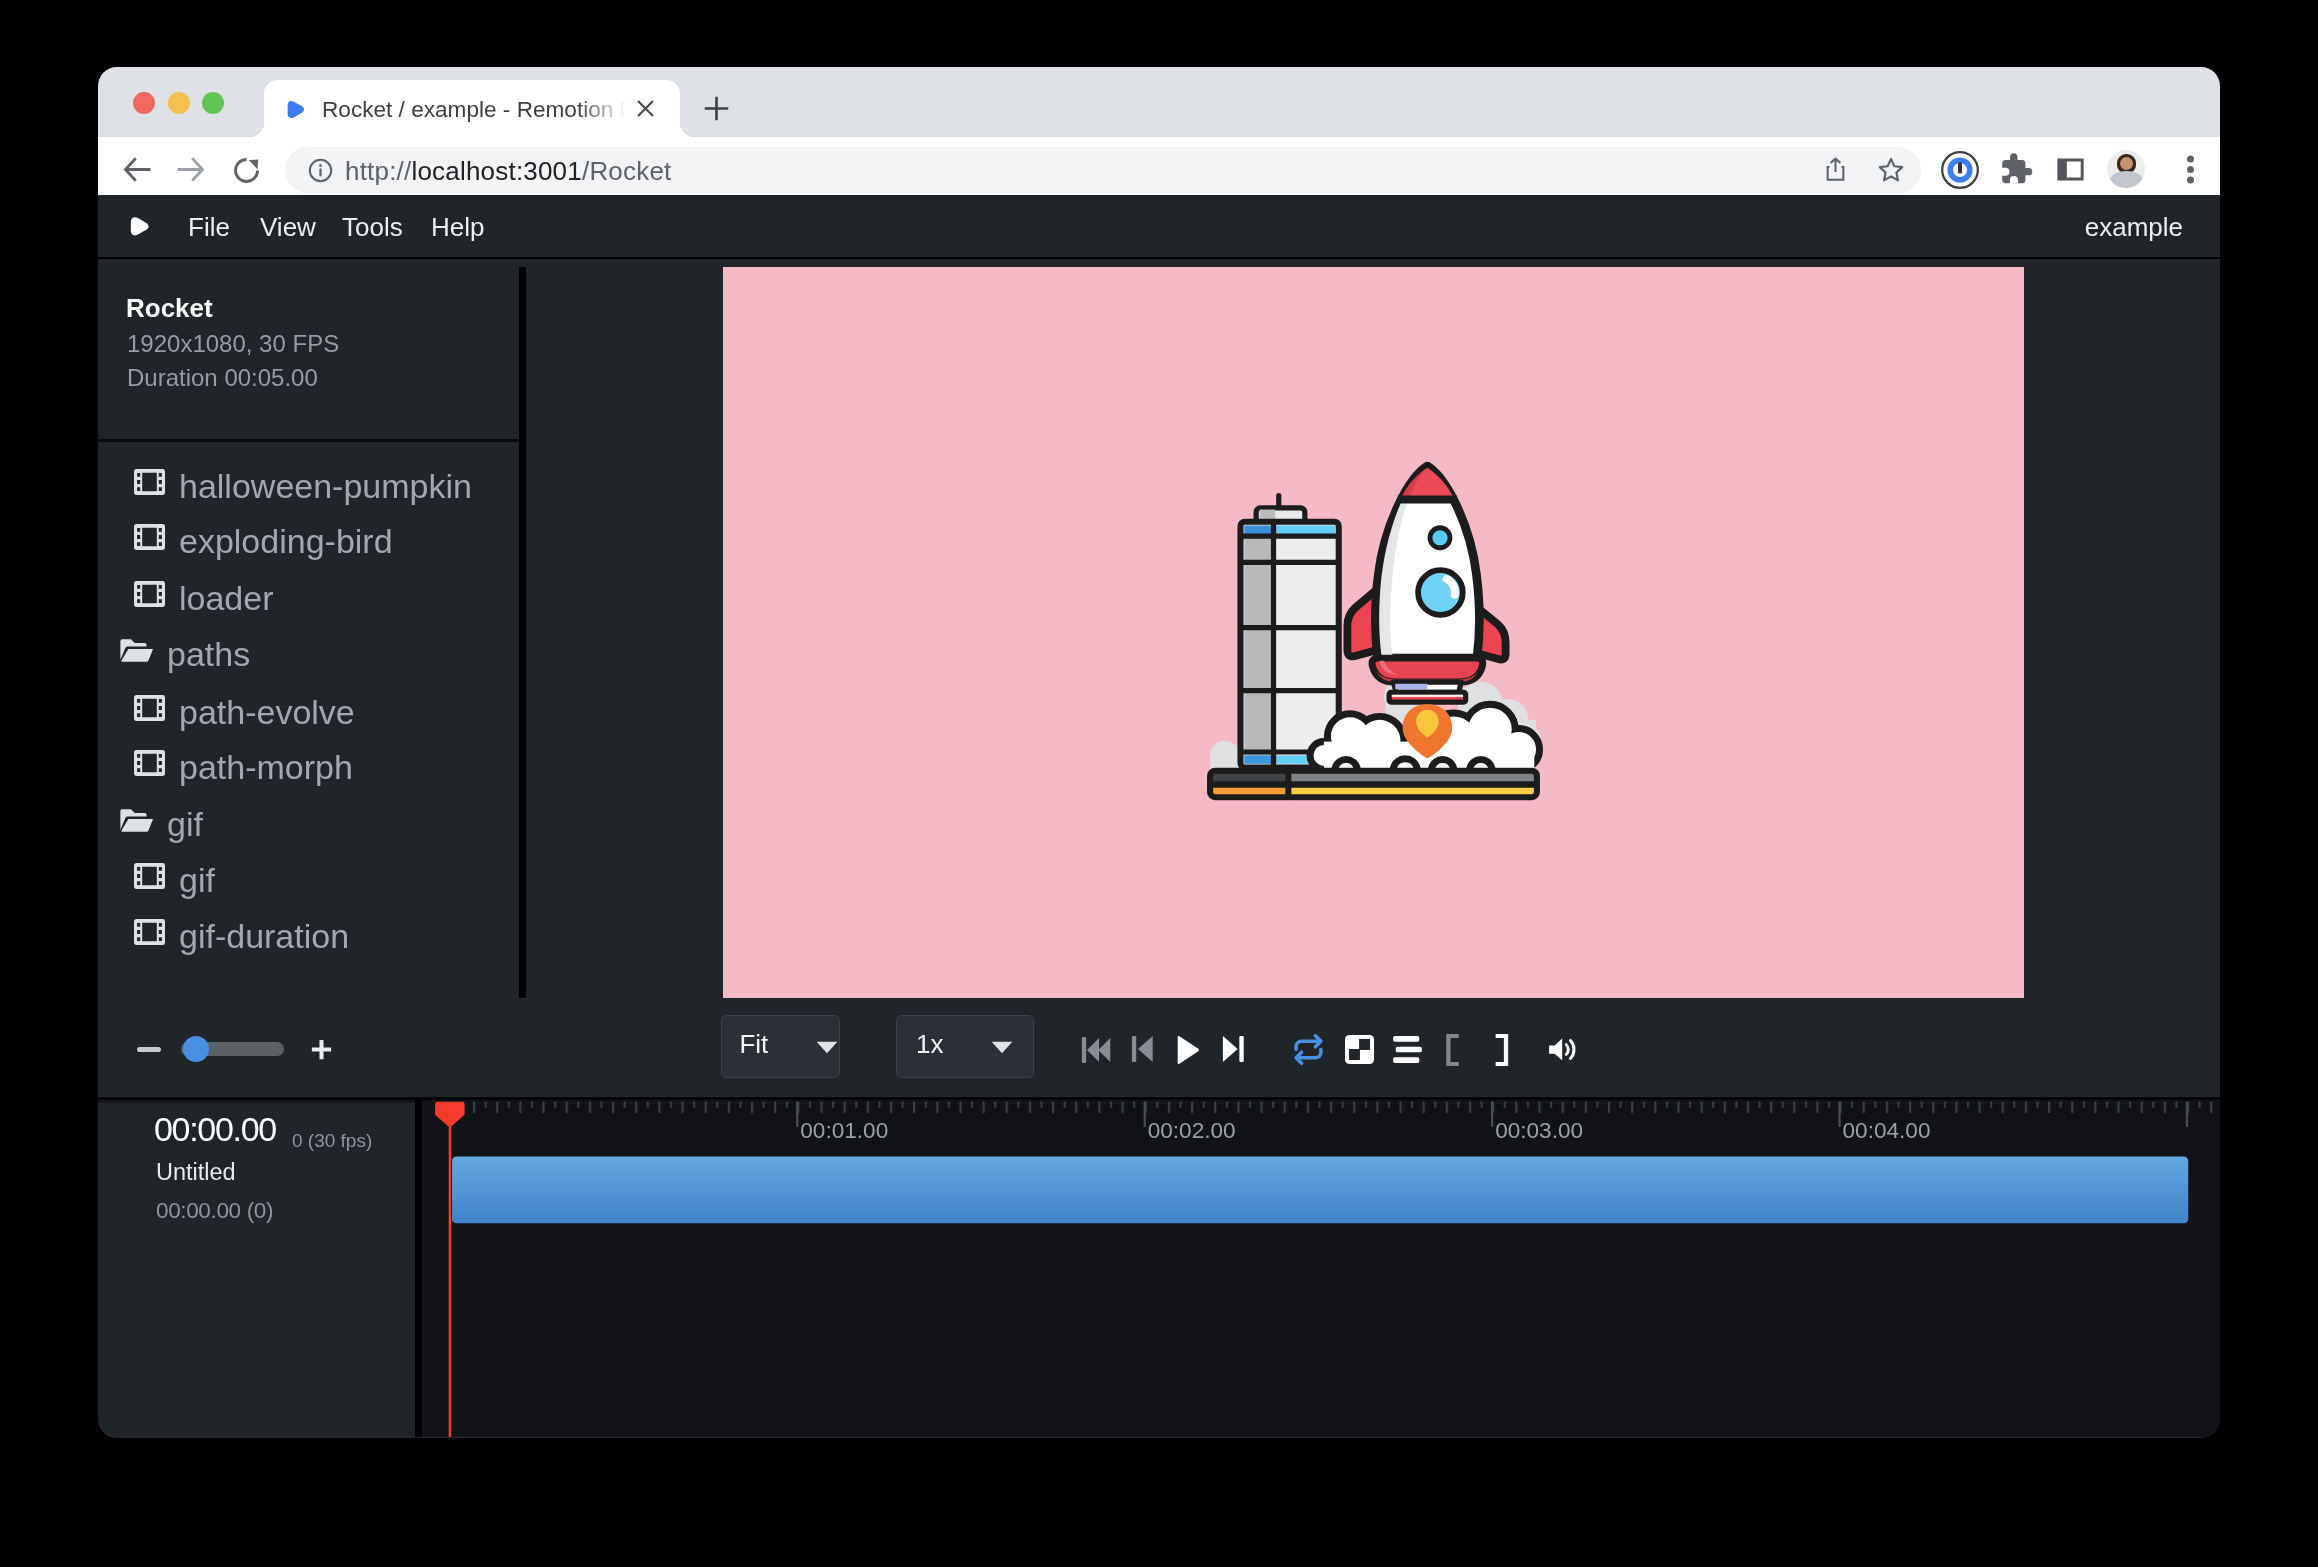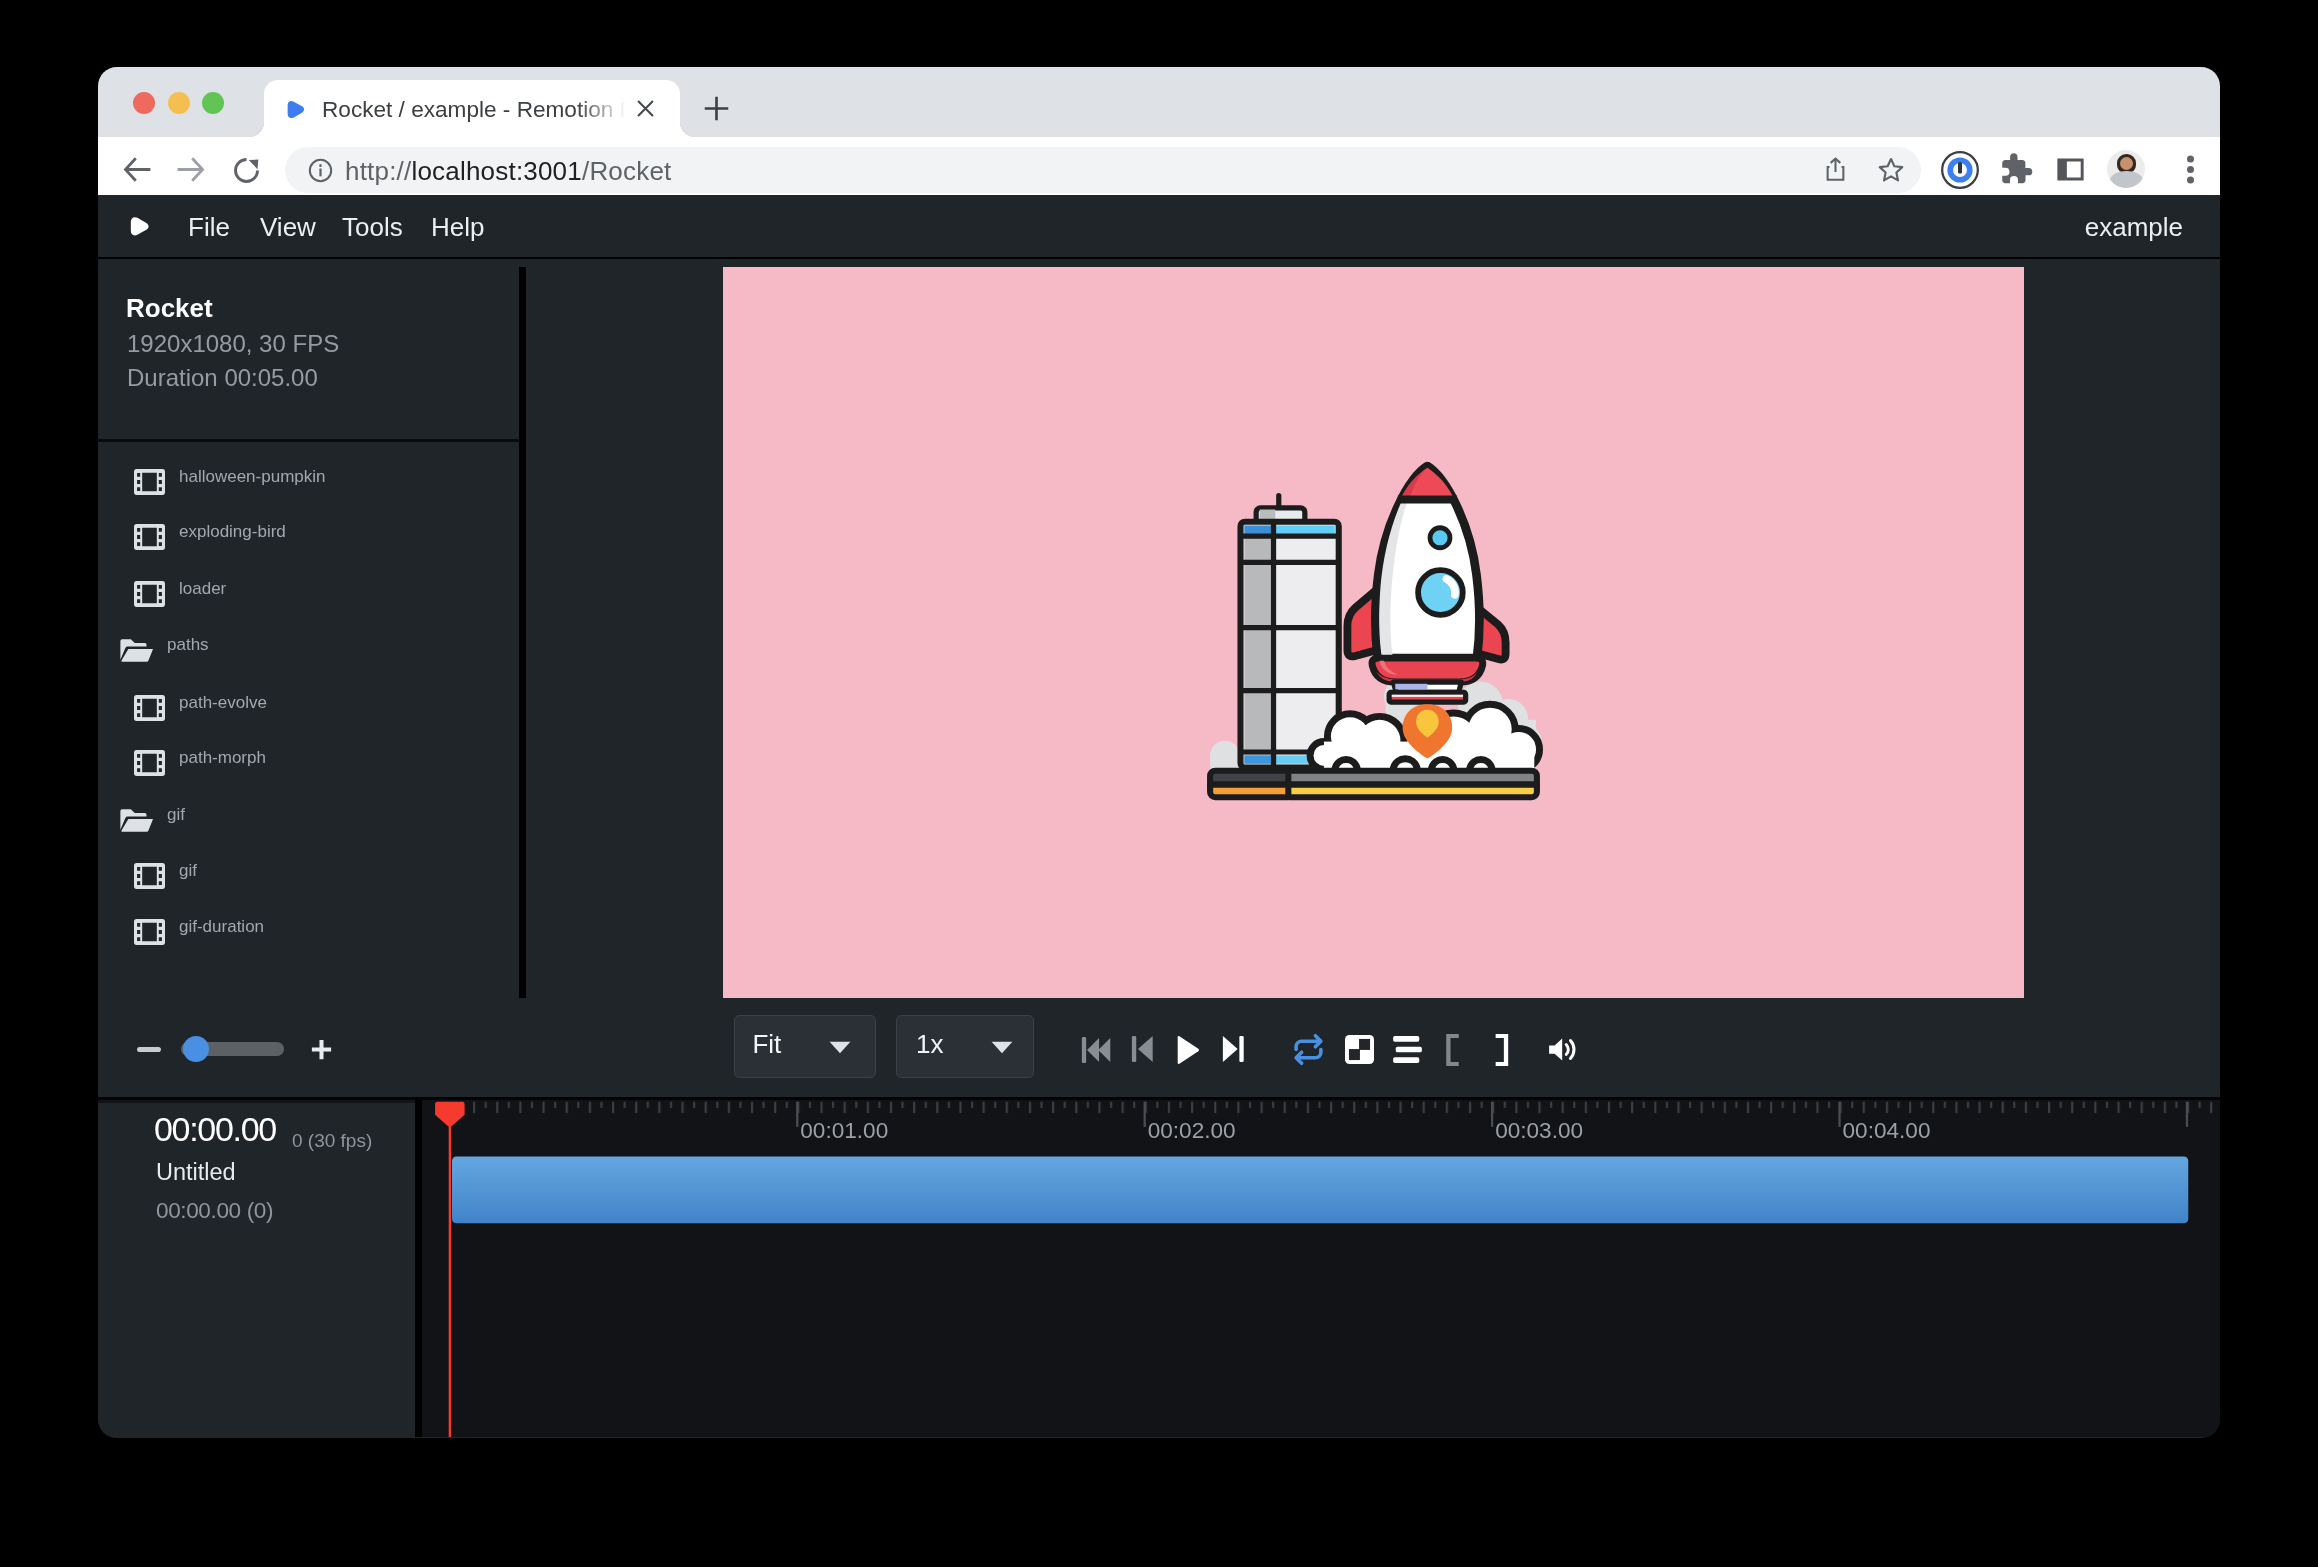--- a/index.html
+++ b/index.html
@@ -42,21 +42,21 @@
   .vborder { position:absolute; left:421px; top:0; width:7px; height:100%; background:#000; }
   .canvas { position:absolute; left:428px; top:0; right:0; height:100%; background:#20252a; }
   .pink { position:absolute; left:197px; top:0; width:1301px; height:731px; background:#f5bac5; }
 
   .sb-title { position:absolute; left:28px; top:26px; font-size:26px; font-weight:bold; color:#fff; }
   .sb-meta { position:absolute; left:29px; font-size:24px; color:#949ba2; }
   .sb-div { position:absolute; left:0; top:172px; width:100%; height:2.6px; background:#0a0b0c; }
   .item { position:absolute; left:0; width:100%; height:56px; }
   .item .ic { position:absolute; left:36px; top:12px; }
   .item .ic.folder { left:21px; }
-  .item .lbl { position:absolute; left:81px; top:9.6px; font-size:17px; color:#a2a8ae; }
+  .item .lbl { position:absolute; left:81px; top:9.6px; font-size:34px; color:#a2a8ae; }
   .item .lbl.f { left:69px; color:#a2a8ae; }
 
   
   .controls { position:absolute; left:0; top:931px; width:100%; height:102px; background:#20252a; border-bottom:3.5px solid #030405; }
   .dropbox { position:absolute; top:17.4px; height:63px; background:#2b3036; border:1.7px solid #3c4147; border-radius:5.2px; color:#f2f4f5; font-size:26px; }
 
   
   .timeline { position:absolute; left:0; top:1033px; width:100%; height:337px; background:#131417; }
   .tl-left { position:absolute; left:0; top:2.6px; width:341px; height:335px; background:#20252a; }
   .tl-border { position:absolute; left:317px; top:0; width:7px; height:100%; background:#000; }
@@ -313,21 +313,21 @@
   <div class="controls" id="controls">
     <svg class="abs" style="left:39px;top:49px" width="24" height="5.2" viewBox="0 0 28 6">
         <rect width="28" height="6" rx="3" fill="#c7ccd1"></rect>
       </svg>
     <div class="abs" style="left:83px;top:44px;width:103px;height:14px;border-radius:7px;background:#5c6166"></div>
     <div class="abs" style="left:85px;top:38px;width:26px;height:26px;border-radius:50%;background:#4a90e2"></div>
     <svg class="abs" style="left:213px;top:41px" width="21" height="21" viewBox="0 0 24 24">
         <path d="M12 1 V23 M1 12 H23" stroke="#e9ecee" stroke-width="4.6"></path>
       </svg>
 
-    <div class="dropbox" style="left:636px;width:142px;">
+    <div class="dropbox" style="left:623px;width:119px;">
         <span class="abs" style="left:17.4px;top:13px">Fit</span>
         <svg class="abs" style="left:92px;top:25px" width="26" height="13" viewBox="0 0 30 15">
           <path d="M3 1 H27 L15 14 Z" fill="#dfe3e6"></path>
         </svg>
       </div>
     <div class="dropbox" style="left:798px;width:138px;">
         <span class="abs" style="left:19px;top:13px">1x</span>
         <svg class="abs" style="left:92px;top:25px" width="26" height="13" viewBox="0 0 30 15">
           <path d="M3 1 H27 L15 14 Z" fill="#dfe3e6"></path>
         </svg>

